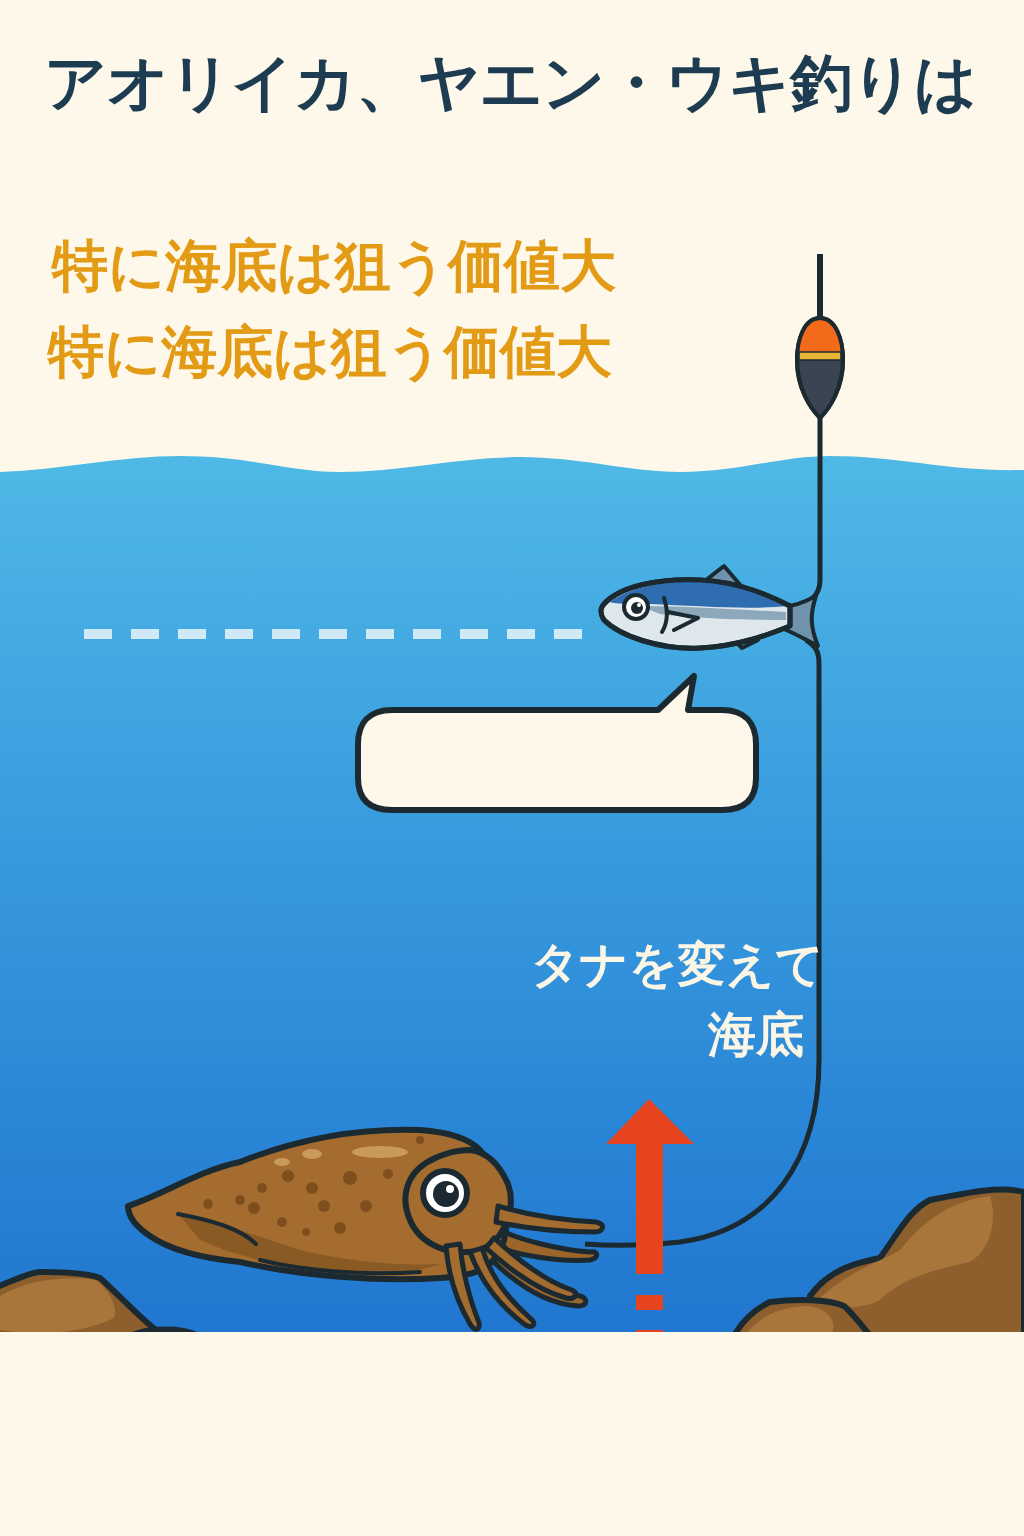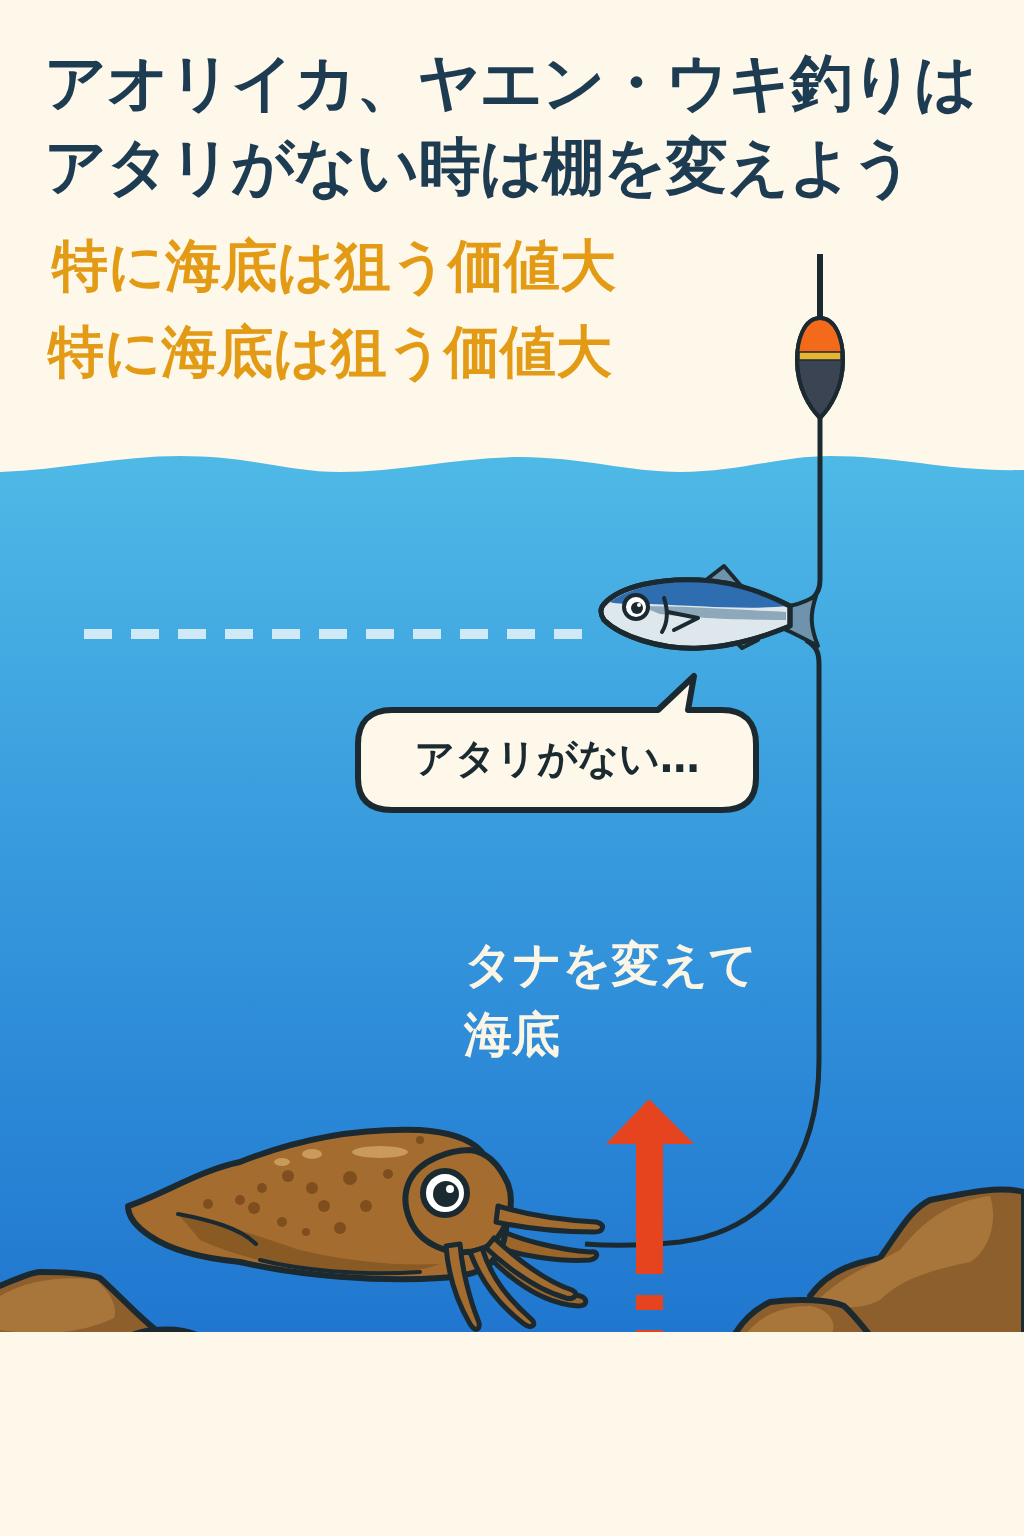--- a/index.html
+++ b/index.html
@@ -8,23 +8,23 @@
     .scene { position: absolute; left: 0; top: 0; width: 1024px; height: 1536px; }
     .txt { position: absolute; font-family: "DejaVu Sans", "Liberation Sans", sans-serif; font-weight: bold; white-space: nowrap; line-height: 1; }
     .title-line { color: #1d3c52; font-size: 62px; letter-spacing: -1px; }
     .title-1 { left: 44px; top: 52px; }
     .title-2 { left: 44px; top: 136px; }
     .sub-line { color: #e39b16; font-size: 56px; letter-spacing: 0px; }
     .sub-1 { left: 52px; top: 238px; }
     .sub-2 { left: 48px; top: 324px; }
     .shallow-label { color: #fbf5e6; font-size: 48px; left: 80px; top: 548px; }
     .bubble-text { color: #1b2a30; font-size: 40px; left: 356px; top: 738px; width: 402px; text-align: center; }
-    .change-text { color: #fbf5e6; font-size: 48px; text-align: left; width: 360px; }
+    .change-text { color: #fbf5e6; font-size: 48px; text-align: right; width: 360px; }
     .change-1 { left: 464px; top: 940px; }
-    .change-2 { left: 464px; top: 1010px; }
+    .change-2 { left: 444px; top: 1010px; }
   </style>
 </head>
 <body>
 
 <div class="canvas">
 
   <svg class="scene" viewBox="0 0 1024 1536" width="1024" height="1536">
     <defs>
       <linearGradient id="waterGrad" x1="0" y1="0" x2="0" y2="1">
         <stop offset="0" stop-color="#4fb9e6"></stop>
@@ -167,19 +167,17 @@
       <path d="M494,1238 C520,1262 548,1282 572,1290 C580,1294 574,1300 566,1298 C538,1290 510,1270 486,1248 Z" fill="#a56c2f" stroke-width="5"></path>
       <path d="M498,1206 C524,1214 560,1220 596,1222 C606,1224 604,1232 594,1232 C560,1232 524,1228 496,1222 Z" fill="#a56c2f" stroke-width="5"></path>
 
       <circle cx="445" cy="1193" r="22" fill="#ffffff" stroke-width="6"></circle>
       <circle cx="446" cy="1194" r="13" fill="#1b2a30" stroke="none"></circle>
       <circle cx="450" cy="1189" r="4" fill="#ffffff" stroke="none"></circle>
     </g>
   </svg>
 
   <div class="txt title-line title-1">アオリイカ、ヤエン・ウキ釣りは</div>
-  <div class="txt title-line title-2">アタリがない時は棚を変えよう</div>
   <div class="txt sub-line sub-1">特に海底は狙う価値大</div>
   <div class="txt sub-line sub-2">特に海底は狙う価値大</div>
-  <div class="txt bubble-text">アタリがない…</div>
   <div class="txt change-text change-1">タナを変えて</div>
   <div class="txt change-text change-2">海底</div>
 </div>
 
 </body></html>

